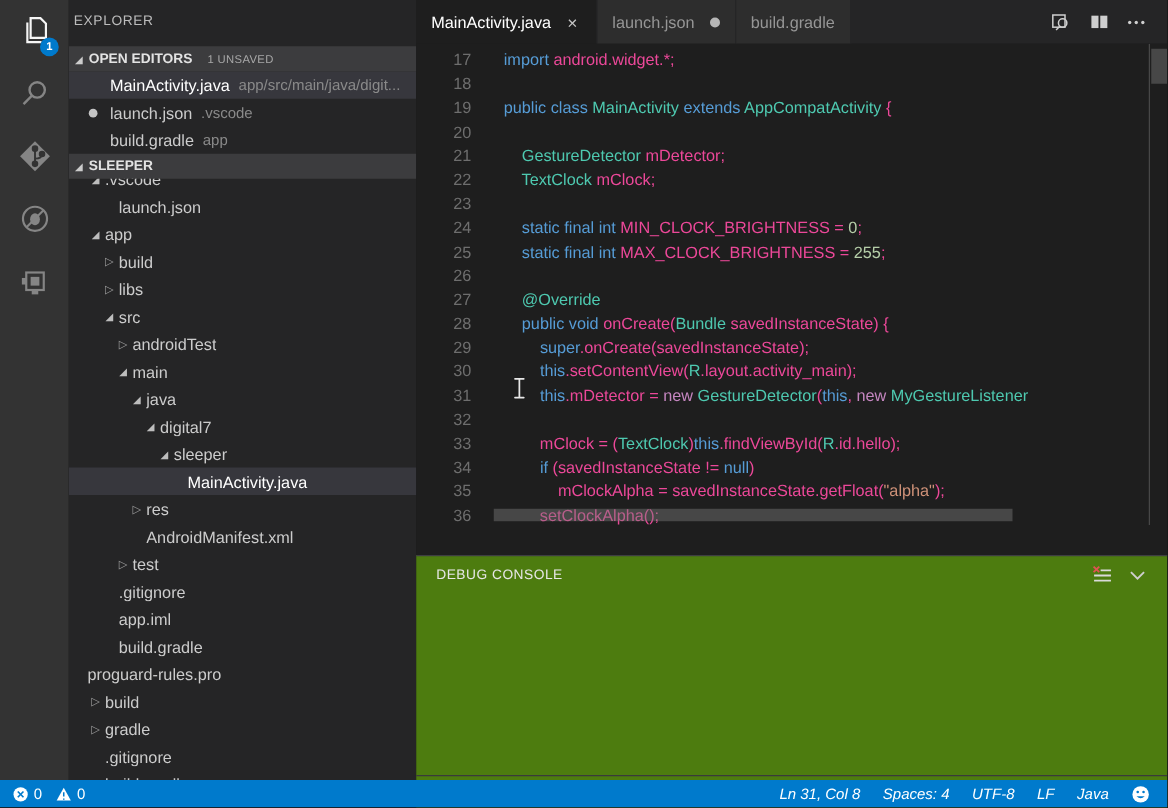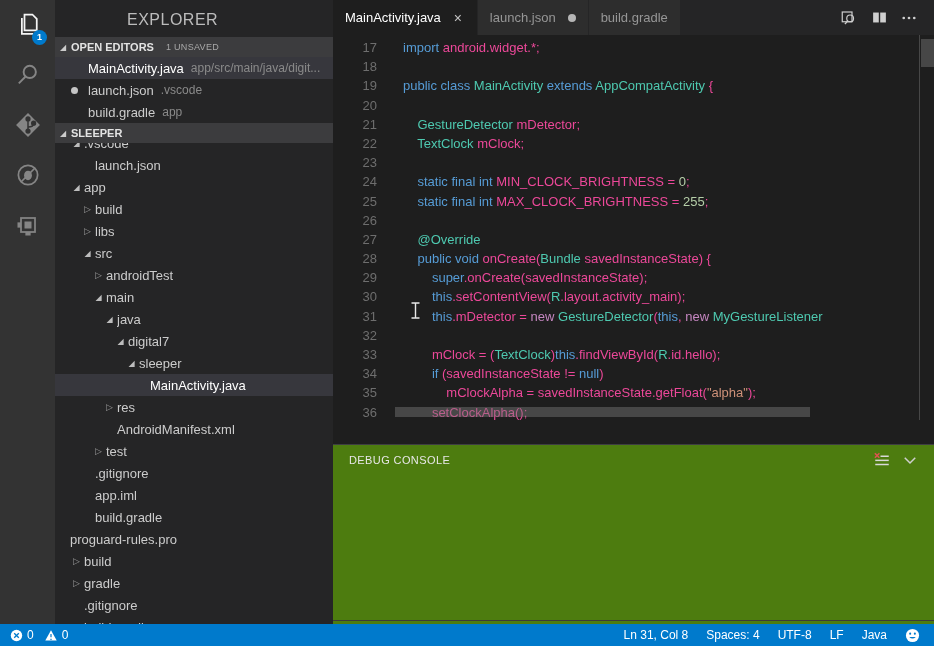--- a/index.html
+++ b/index.html
@@ -11,21 +11,21 @@
   
   .activitybar{position:absolute;left:0;top:0;width:55px;height:624px;background:#333333;}
   .ab-item{height:50px;display:flex;align-items:center;justify-content:center;position:relative;cursor:pointer;}
   .ab-item svg{stroke:#858585;fill:none;}
   .ab-item.active svg{stroke:#f5f5f5;}
   .ab-badge{position:absolute;right:8px;bottom:5px;width:15px;height:15px;border-radius:50%;
             background:#007acc;color:#fff;font-size:9px;line-height:15px;text-align:center;font-weight:bold;}
 
   
   .sidebar{position:absolute;left:55px;top:0;width:278px;height:624px;background:#252526;overflow:hidden;}
-  .sidebar-title{padding:11px 0 0 28px;font-size:16px;color:#bcbcbc;letter-spacing:.5px;height:26px;box-sizing:border-box;margin-left:44px;}
+  .sidebar-title{padding:11px 0 0 4px;font-size:11px;color:#bcbcbc;letter-spacing:.5px;height:26px;box-sizing:border-box;}
   .section-header{position:absolute;left:0;width:278px;height:20px;background:#3c3c3e;display:flex;align-items:center;
                   font-size:11px;font-weight:bold;color:#e3e3e3;z-index:3;cursor:pointer;}
   .section-header .tw{width:16px;text-align:center;font-size:8px;color:#cccccc;}
   .oe-badge{font-size:9px;font-weight:normal;color:#a8a8a8;margin-left:12px;letter-spacing:.3px;}
   .listrow{height:22px;display:flex;align-items:center;cursor:pointer;white-space:nowrap;}
   .listrow.sel{background:#37373d;color:#ffffff;}
   .oe-list{position:absolute;top:57px;left:0;width:278px;}
   .oe-row{padding-left:33px;position:relative;}
   .oe-dot{position:absolute;left:16px;top:8px;width:7px;height:7px;border-radius:50%;background:#c5c5c5;}
   .detail{color:#8a8a8a;font-size:12px;margin-left:7px;overflow:hidden;text-overflow:ellipsis;}
@@ -378,21 +378,21 @@
           <path d="M8 1.5 L15 14 H1 Z"></path>
           <g stroke="#007acc" stroke-width="1.5">
               <path d="M8 6 v4"></path>
               <path d="M8 12 v1.4"></path>
             </g>
         </svg>
         <span>0</span>
       </div>
     </div>
     <div class="sb-right">
-      <div id="sb-right-items" style="display:flex;">
+      <div id="sb-right-items" style="display:flex;font-style:italic;">
           <div class="sb-item">Ln 31, Col 8</div>
           <div class="sb-item">Spaces: 4</div>
           <div class="sb-item">UTF-8</div>
           <div class="sb-item">LF</div>
           <div class="sb-item">Java</div>
         </div>
       <div class="sb-item">
         <svg width="15" height="15" viewBox="0 0 16 16" fill="#ffffff">
           <circle cx="8" cy="8" r="7"></circle>
           <g fill="#007acc">

